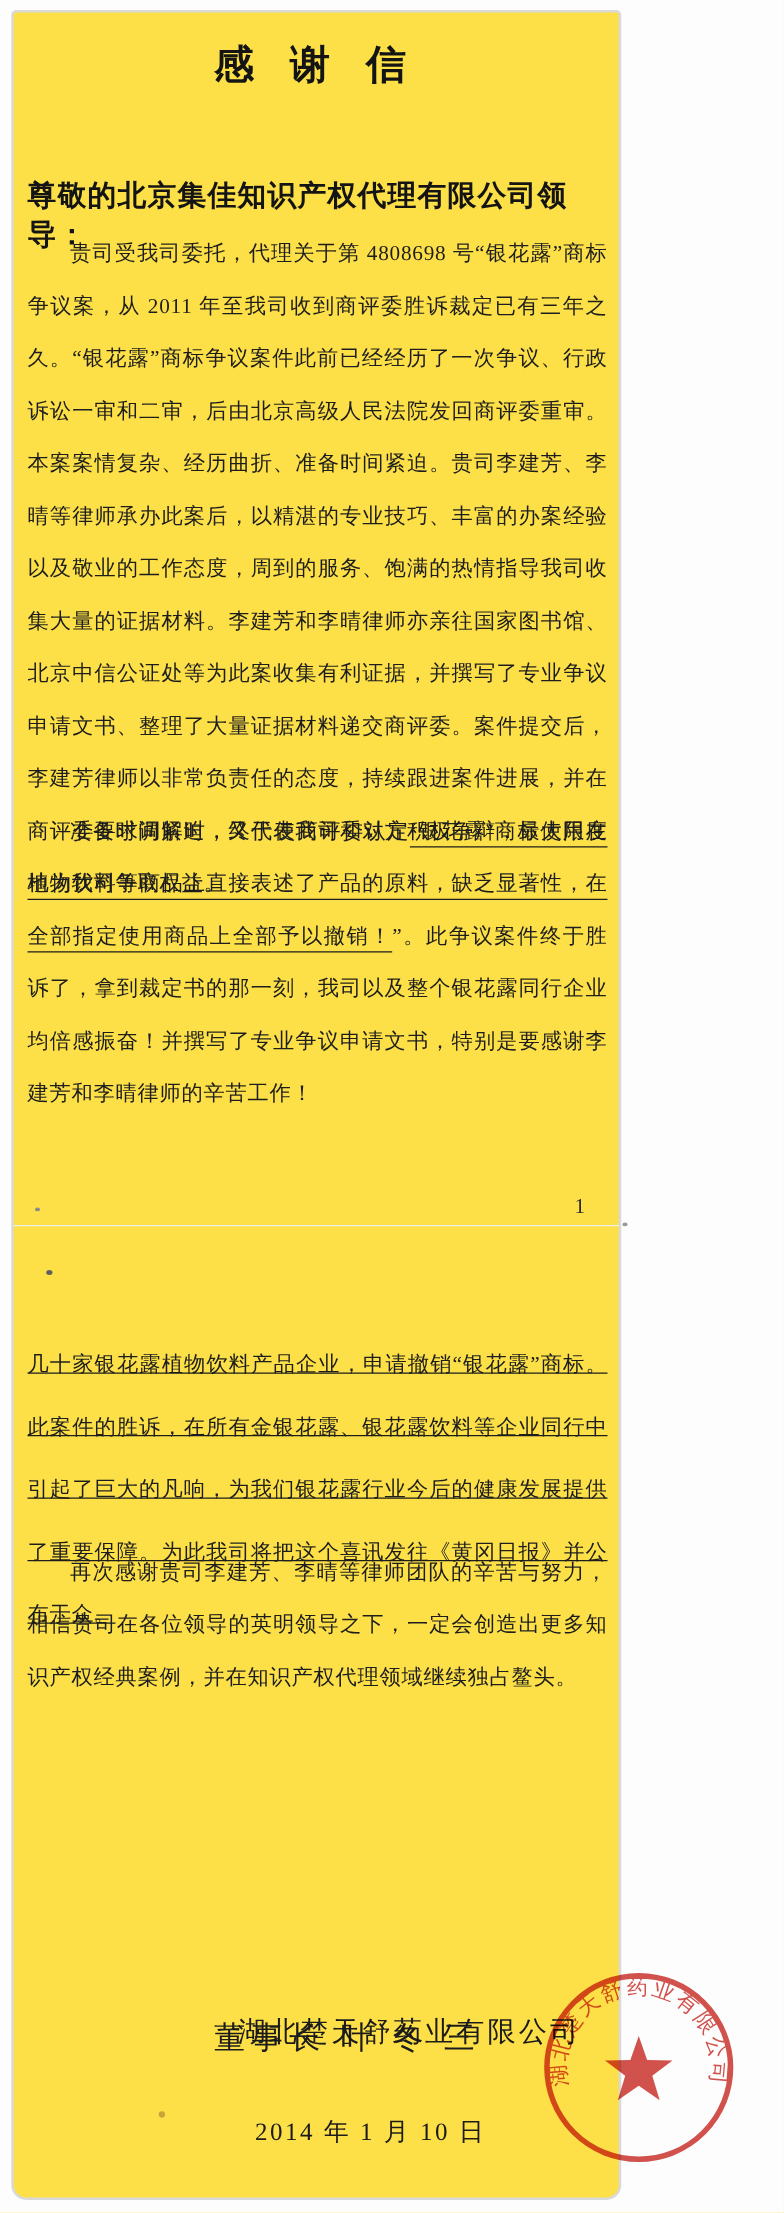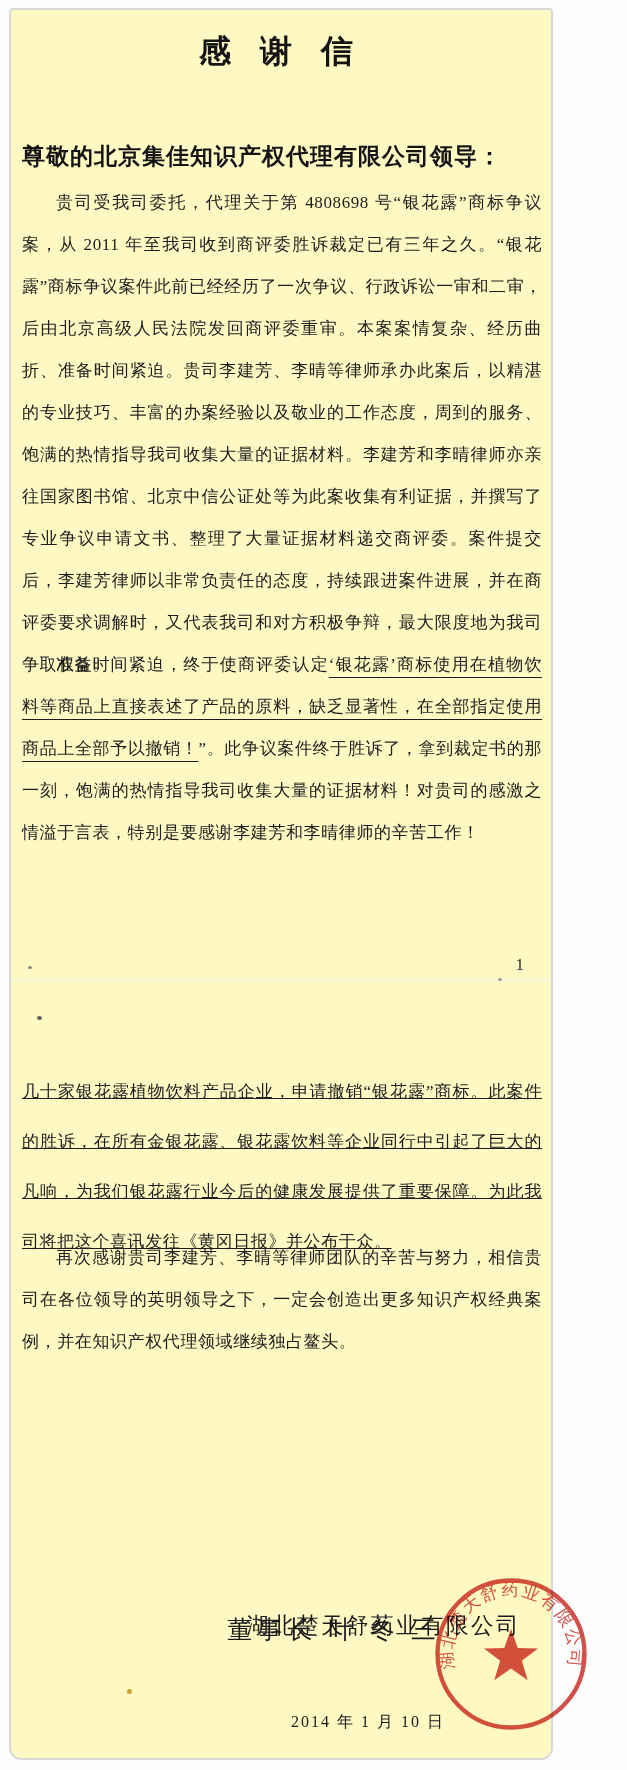--- a/index.html
+++ b/index.html
@@ -5,23 +5,23 @@
   html,body { margin:0; padding:0; }
   body {
     width:627px; height:1770px;
     background:#fdfdfd;
     position:relative;
     font-family:"Liberation Serif","DejaVu Serif",serif;
     color:#1d1d1d;
   }
   .page {
     position:absolute; left:9px; top:8px;
-    width:544px; height:1752px;
+    width:488px; height:1752px;
     box-sizing:border-box;
-    background:#fef9c3;
+    background:#fde047;
     border:2px solid #d9d9d9;
     border-radius:4px 4px 12px 12px;
   }
   .title {
     position:absolute; top:20px; left:0; right:0;
     text-align:center;
     font-family:"Liberation Sans","DejaVu Sans",sans-serif;
     font-weight:bold; font-size:32px;
     letter-spacing:10px; color:#141414;
   }
@@ -59,21 +59,21 @@
     border-top:1px solid #f0efed;
   }
   .speck { position:absolute; border-radius:50%; }
   .speck.a { left:17px;  top:956px;  width:4px; height:3px; background:#8a8a8a; }
   .speck.b { left:26px;  top:1006px; width:5px; height:4px; background:#5f5f5f; }
   .speck.c { left:487px; top:968px;  width:4px; height:3px; background:#9a9a9a; }
   .speck.d { left:116px; top:1679px; width:5px; height:5px; background:#c9a23a; }
   .sig-line { position:absolute; white-space:nowrap; color:#1b1b1b; }
   .sig-company { top:1600px; right:30px;  font-size:22.5px; letter-spacing:2.5px; }
   .sig-signer  { top:1603px; right:110px; font-size:25px; letter-spacing:5px; }
-  .sig-date    { top:1682px; right:106px; font-size:16px; letter-spacing:2px;margin-top:20px; }
+  .sig-date    { top:1682px; right:106px; font-size:20px; letter-spacing:2px; }
   .stamp {
     position:absolute; left:421px; top:1565px;
     width:158px; height:158px;
     color:#cd3a33;
     opacity:0.88;
     mix-blend-mode:multiply;
     pointer-events:none;
   }
   .stamp svg { width:100%; height:100%; display:block; }
 </style>
@@ -81,21 +81,21 @@
 <body>
 
 <div class="page">
 
   <div class="title">感 谢 信</div>
 
   <div class="salutation">尊敬的北京集佳知识产权代理有限公司领导：</div>
 
   <p class="para indent p1">贵司受我司委托，代理关于第 4808698 号“银花露”商标争议案，从 2011 年至我司收到商评委胜诉裁定已有三年之久。“银花露”商标争议案件此前已经经历了一次争议、行政诉讼一审和二审，后由北京高级人民法院发回商评委重审。本案案情复杂、经历曲折、准备时间紧迫。贵司李建芳、李晴等律师承办此案后，以精湛的专业技巧、丰富的办案经验以及敬业的工作态度，周到的服务、饱满的热情指导我司收集大量的证据材料。李建芳和李晴律师亦亲往国家图书馆、北京中信公证处等为此案收集有利证据，并撰写了专业争议申请文书、整理了大量证据材料递交商评委。案件提交后，李建芳律师以非常负责任的态度，持续跟进案件进展，并在商评委要求调解时，又代表我司和对方积极争辩，最大限度地为我司争取权益。</p>
 
-  <p class="para indent p2"><span>准备时间紧迫，终于使商评委认定</span><span class="u">‘银花露’商标使用在植物饮料等商品上直接表述了产品的原料，缺乏显著性，在全部指定使用商品上全部予以撤销！</span><span>”。此争议案件终于胜诉了，拿到裁定书的那一刻，饱满的热情指导我司收集大量的证据材料！对贵司的感激之情溢于言表，特别是要感谢李建芳和李晴律师的辛苦工作！</span></p>
+  <p class="para indent p2"><span>准备时间紧迫，终于使商评委认定</span><span class="u">‘银花露’商标使用在植物饮料等商品上直接表述了产品的原料，缺乏显著性，在全部指定使用商品上全部予以撤销！</span><span>”。此争议案件终于胜诉了，拿到裁定书的那一刻，我司以及整个银花露同行企业均倍感振奋！并撰写了专业争议申请文书，特别是要感谢李建芳和李晴律师的辛苦工作！</span></p>
 
 
   <div class="page-number">1</div>
   <div class="seam"></div>
   <span class="speck a"></span>
   <span class="speck b"></span>
   <span class="speck c"></span>
   <span class="speck d"></span>
 
   <p class="para p3b">几十家银花露植物饮料产品企业，申请撤销“银花露”商标。此案件的胜诉，在所有金银花露、银花露饮料等企业同行中引起了巨大的凡响，为我们银花露行业今后的健康发展提供了重要保障。为此我司将把这个喜讯发往《黄冈日报》并公布于众。</p>

